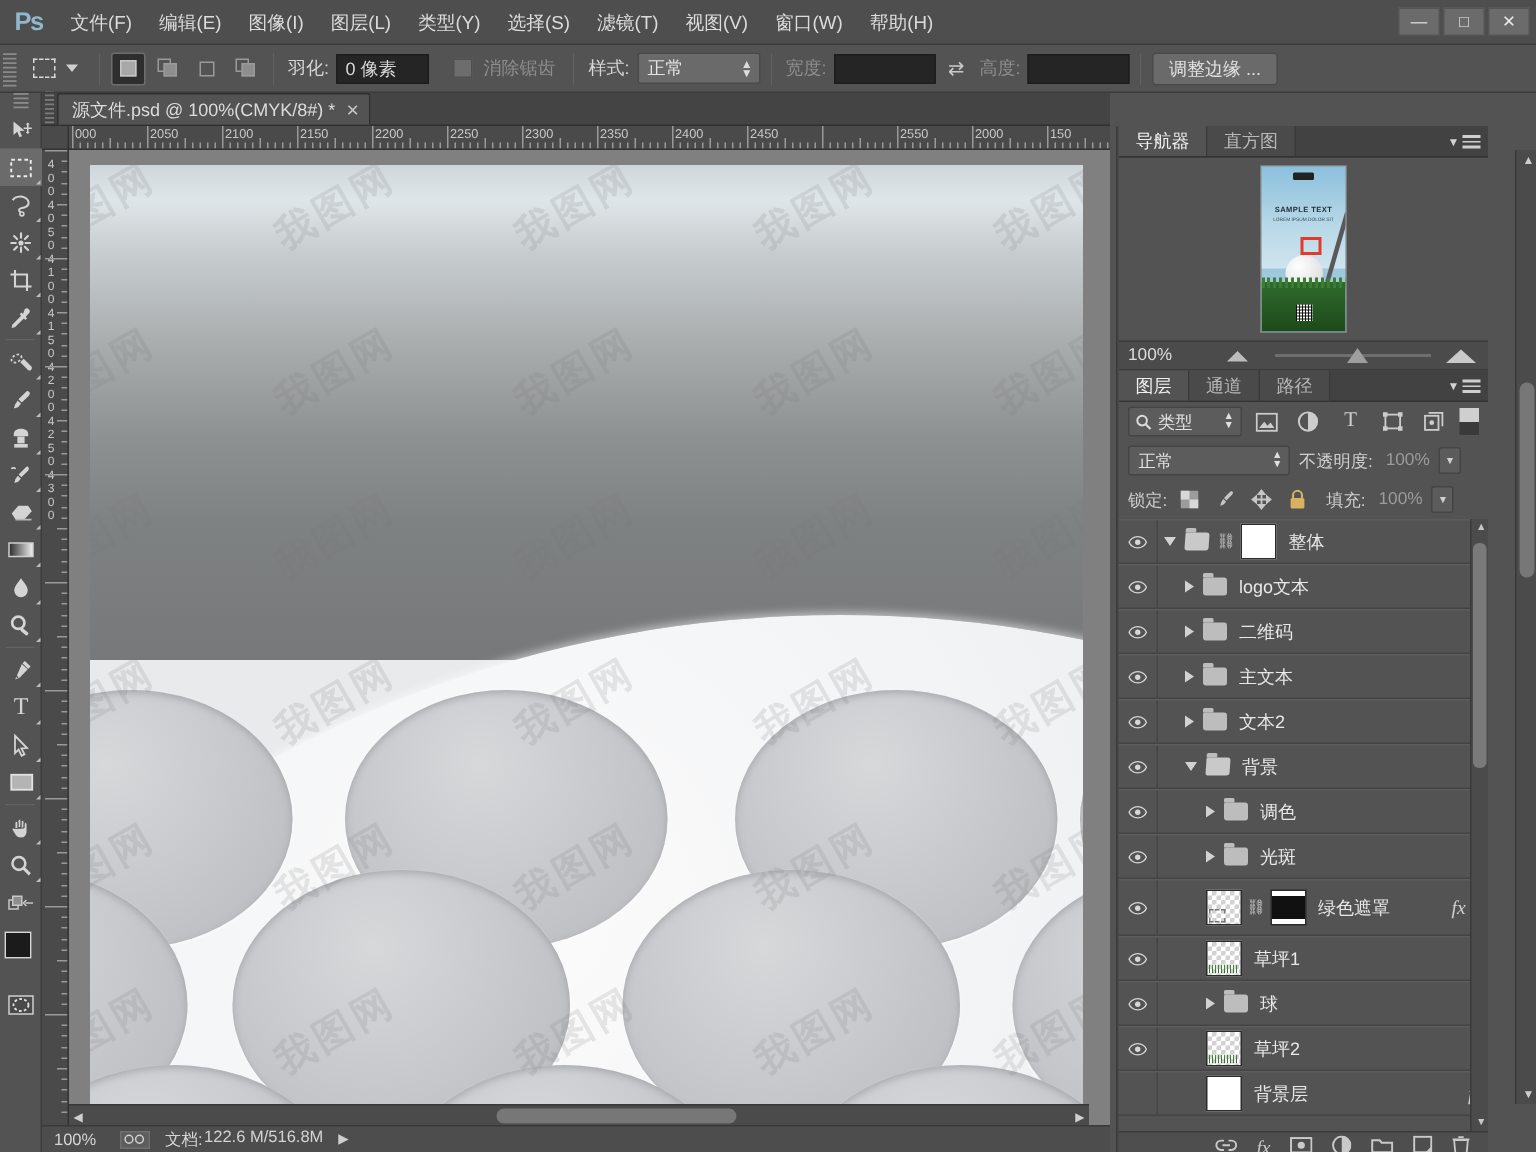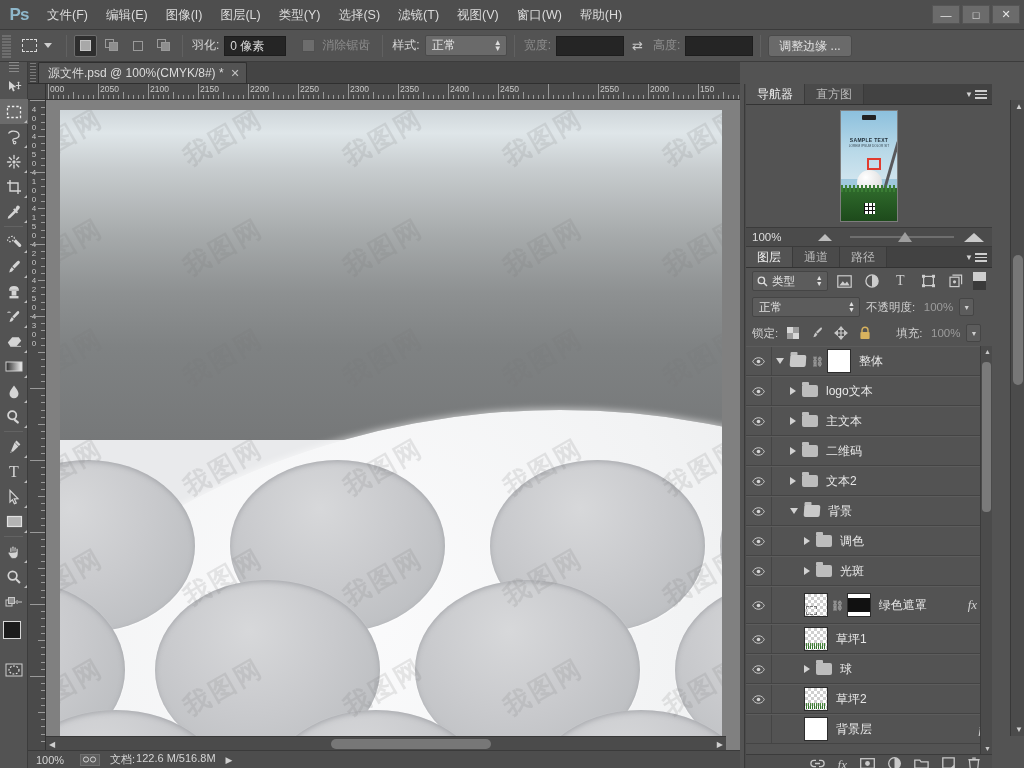--- a/index.html
+++ b/index.html
@@ -1140,21 +1140,21 @@
         <svg width="14" height="14" viewBox="0 0 14 14">
             <path d="M7 1l2 2.4H5zM7 13l2-2.4H5zM1 7l2.4-2v4zM13 7l-2.4 2V5zM7 3v8M3 7h8" stroke="#c6c6c6" stroke-width="1.2" fill="#c6c6c6"></path>
           </svg>
       </div>
       <div class="lock-ico">
         <svg width="12" height="14" viewBox="0 0 12 14">
             <path d="M3 6V4.2a3 3 0 016 0V6" fill="none" stroke="#d8b25e" stroke-width="1.4"></path>
             <rect x="1.4" y="6" width="9.2" height="7" rx="1" fill="#d8b25e"></rect>
           </svg>
       </div>
-      <div class="lbl" style="margin-left:16px">填充:</div>
+      <div class="lbl" style="margin-left:4px">填充:</div>
       <div class="numbox">100%</div>
       <div class="stepper">▼</div>
     </div>
 
     <div class="layerlist" id="layerlist">
       <div class="layer">
           <div class="eyecell">
             <svg class="eye" viewBox="0 0 14 10">
               <path d="M7 .8C3.6.8 1.2 3.3.6 5c.6 1.7 3 4.2 6.4 4.2S12.8 6.7 13.4 5C12.8 3.3 10.4.8 7 .8z" fill="none" stroke="#d6d6d6" stroke-width="1"></path>
               <circle cx="7" cy="5" r="2" fill="#d6d6d6"></circle>
@@ -1184,34 +1184,34 @@
         <div class="layer">
           <div class="eyecell">
             <svg class="eye" viewBox="0 0 14 10">
               <path d="M7 .8C3.6.8 1.2 3.3.6 5c.6 1.7 3 4.2 6.4 4.2S12.8 6.7 13.4 5C12.8 3.3 10.4.8 7 .8z" fill="none" stroke="#d6d6d6" stroke-width="1"></path>
               <circle cx="7" cy="5" r="2" fill="#d6d6d6"></circle>
             </svg>
           </div>
           <div style="display: flex; align-items: center; flex: 1 1 0%; min-width: 0px; padding-left: 18px;">
             <div class="disctri tri-r"></div>
             <div class="folder" style="margin-left: 3px;"></div>
-            <span class="lname">主文本</span>
+            <span class="lname">二维码</span>
           </div>
         </div>
         <div class="layer">
           <div class="eyecell">
             <svg class="eye" viewBox="0 0 14 10">
               <path d="M7 .8C3.6.8 1.2 3.3.6 5c.6 1.7 3 4.2 6.4 4.2S12.8 6.7 13.4 5C12.8 3.3 10.4.8 7 .8z" fill="none" stroke="#d6d6d6" stroke-width="1"></path>
               <circle cx="7" cy="5" r="2" fill="#d6d6d6"></circle>
             </svg>
           </div>
           <div style="display: flex; align-items: center; flex: 1 1 0%; min-width: 0px; padding-left: 18px;">
             <div class="disctri tri-r"></div>
             <div class="folder" style="margin-left: 3px;"></div>
-            <span class="lname">二维码</span>
+            <span class="lname">主文本</span>
           </div>
         </div>
         <div class="layer">
           <div class="eyecell">
             <svg class="eye" viewBox="0 0 14 10">
               <path d="M7 .8C3.6.8 1.2 3.3.6 5c.6 1.7 3 4.2 6.4 4.2S12.8 6.7 13.4 5C12.8 3.3 10.4.8 7 .8z" fill="none" stroke="#d6d6d6" stroke-width="1"></path>
               <circle cx="7" cy="5" r="2" fill="#d6d6d6"></circle>
             </svg>
           </div>
           <div style="display: flex; align-items: center; flex: 1 1 0%; min-width: 0px; padding-left: 18px;">

